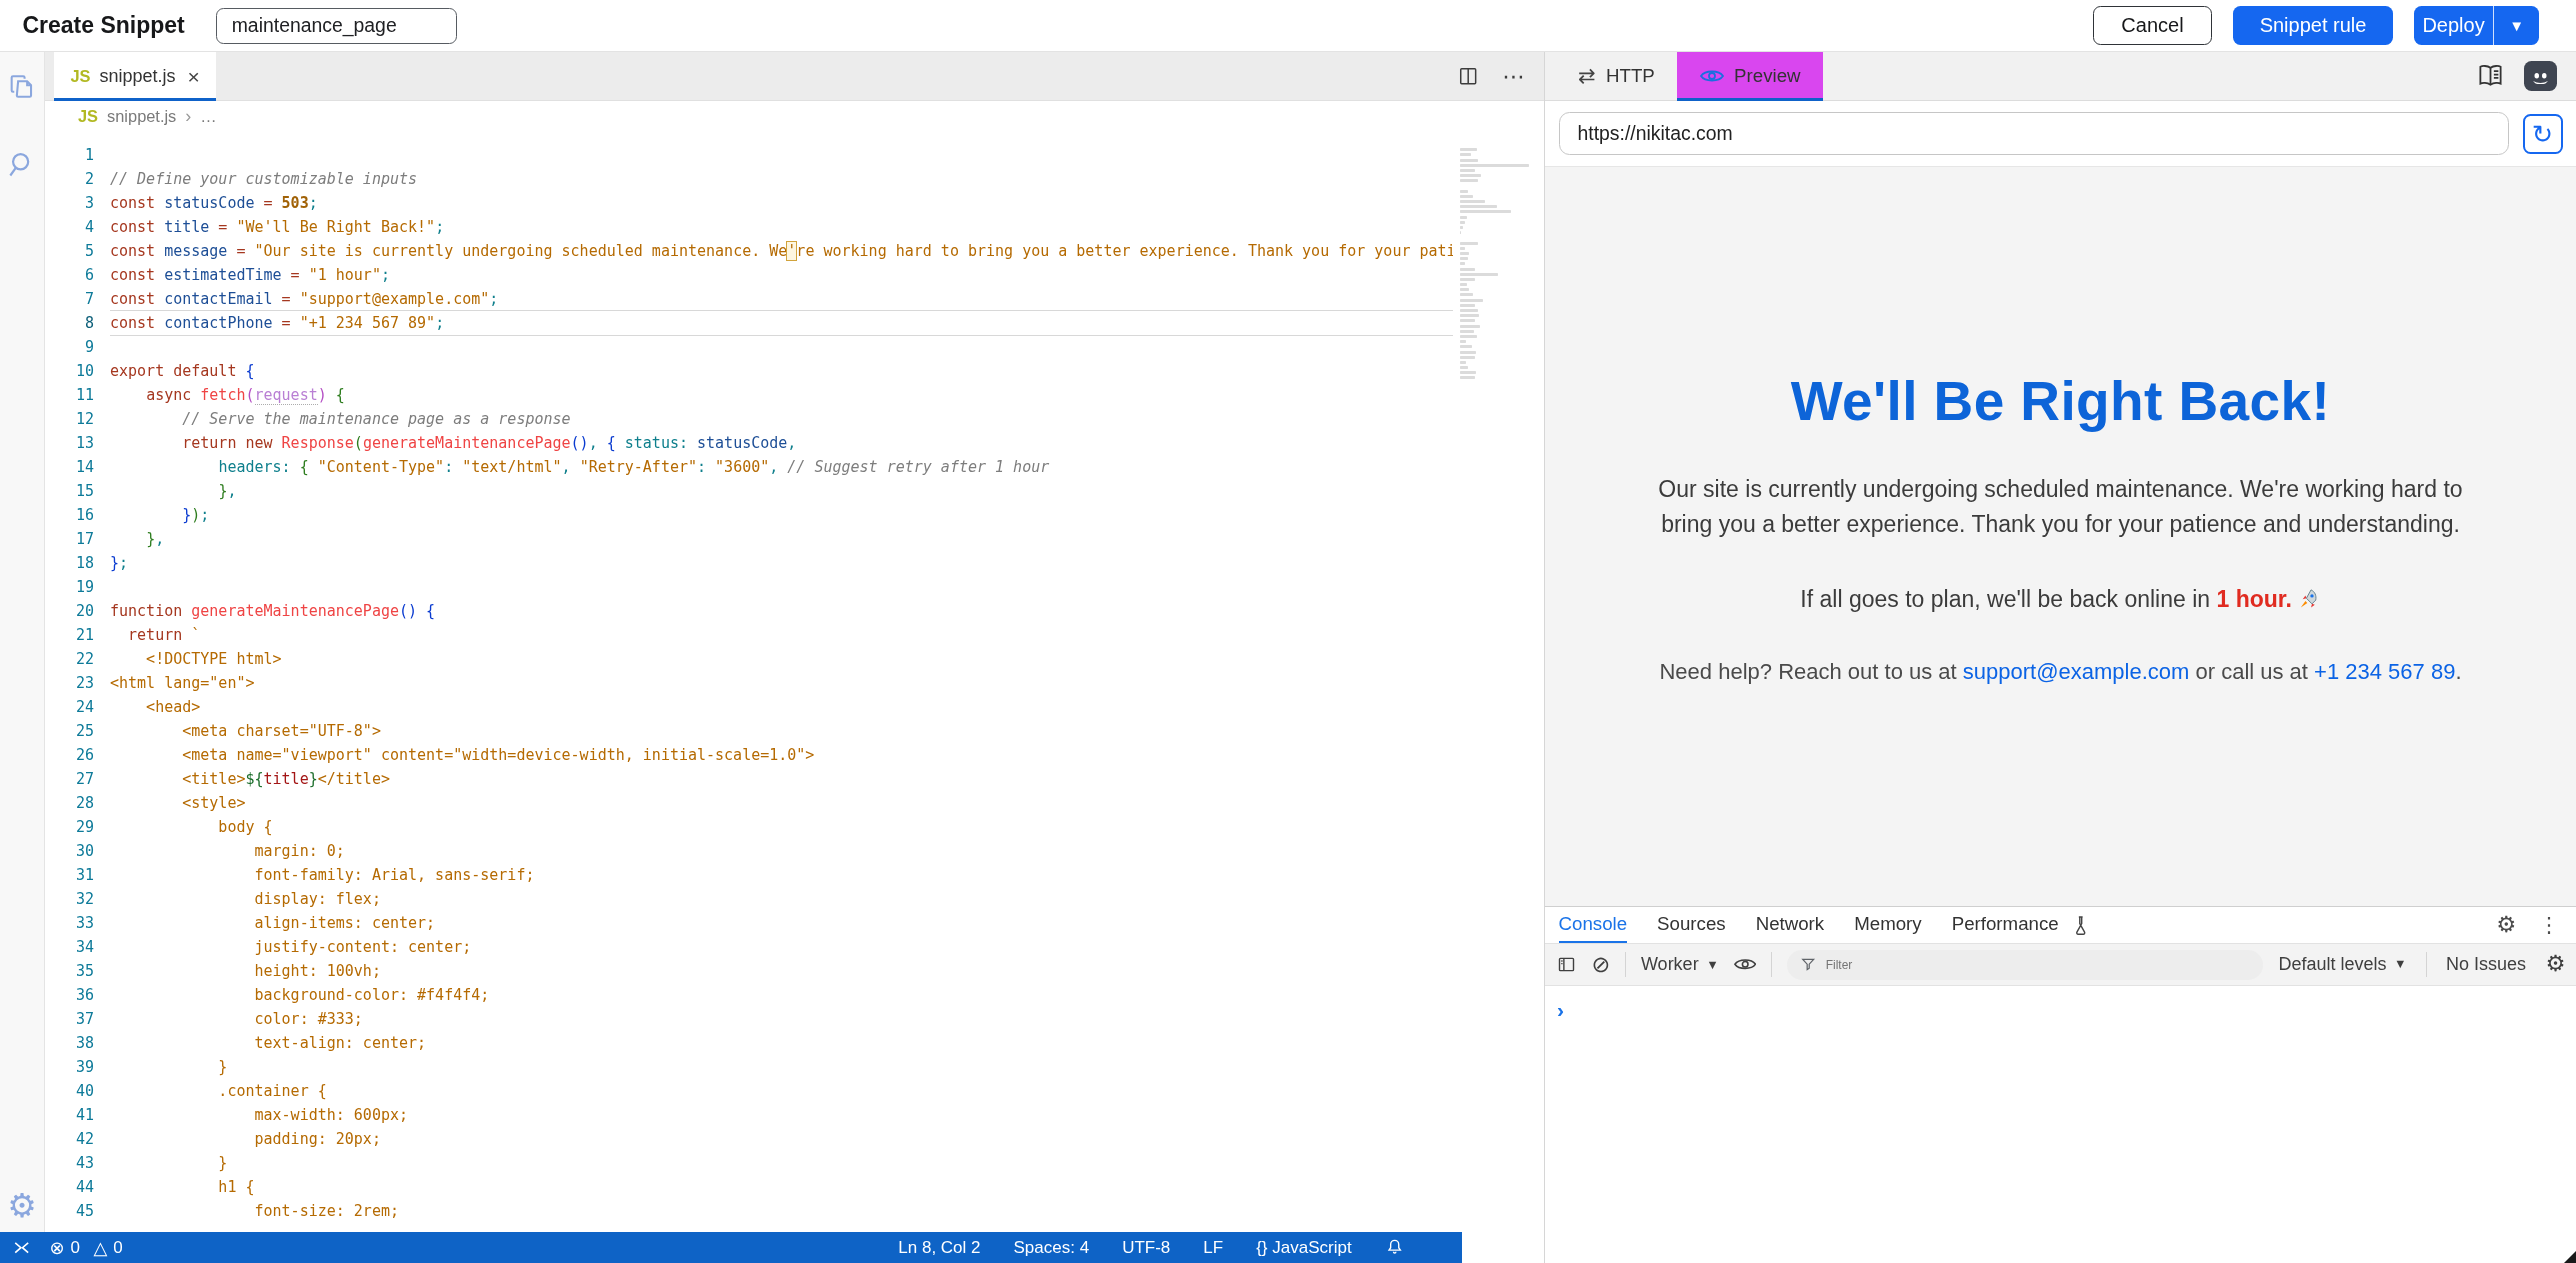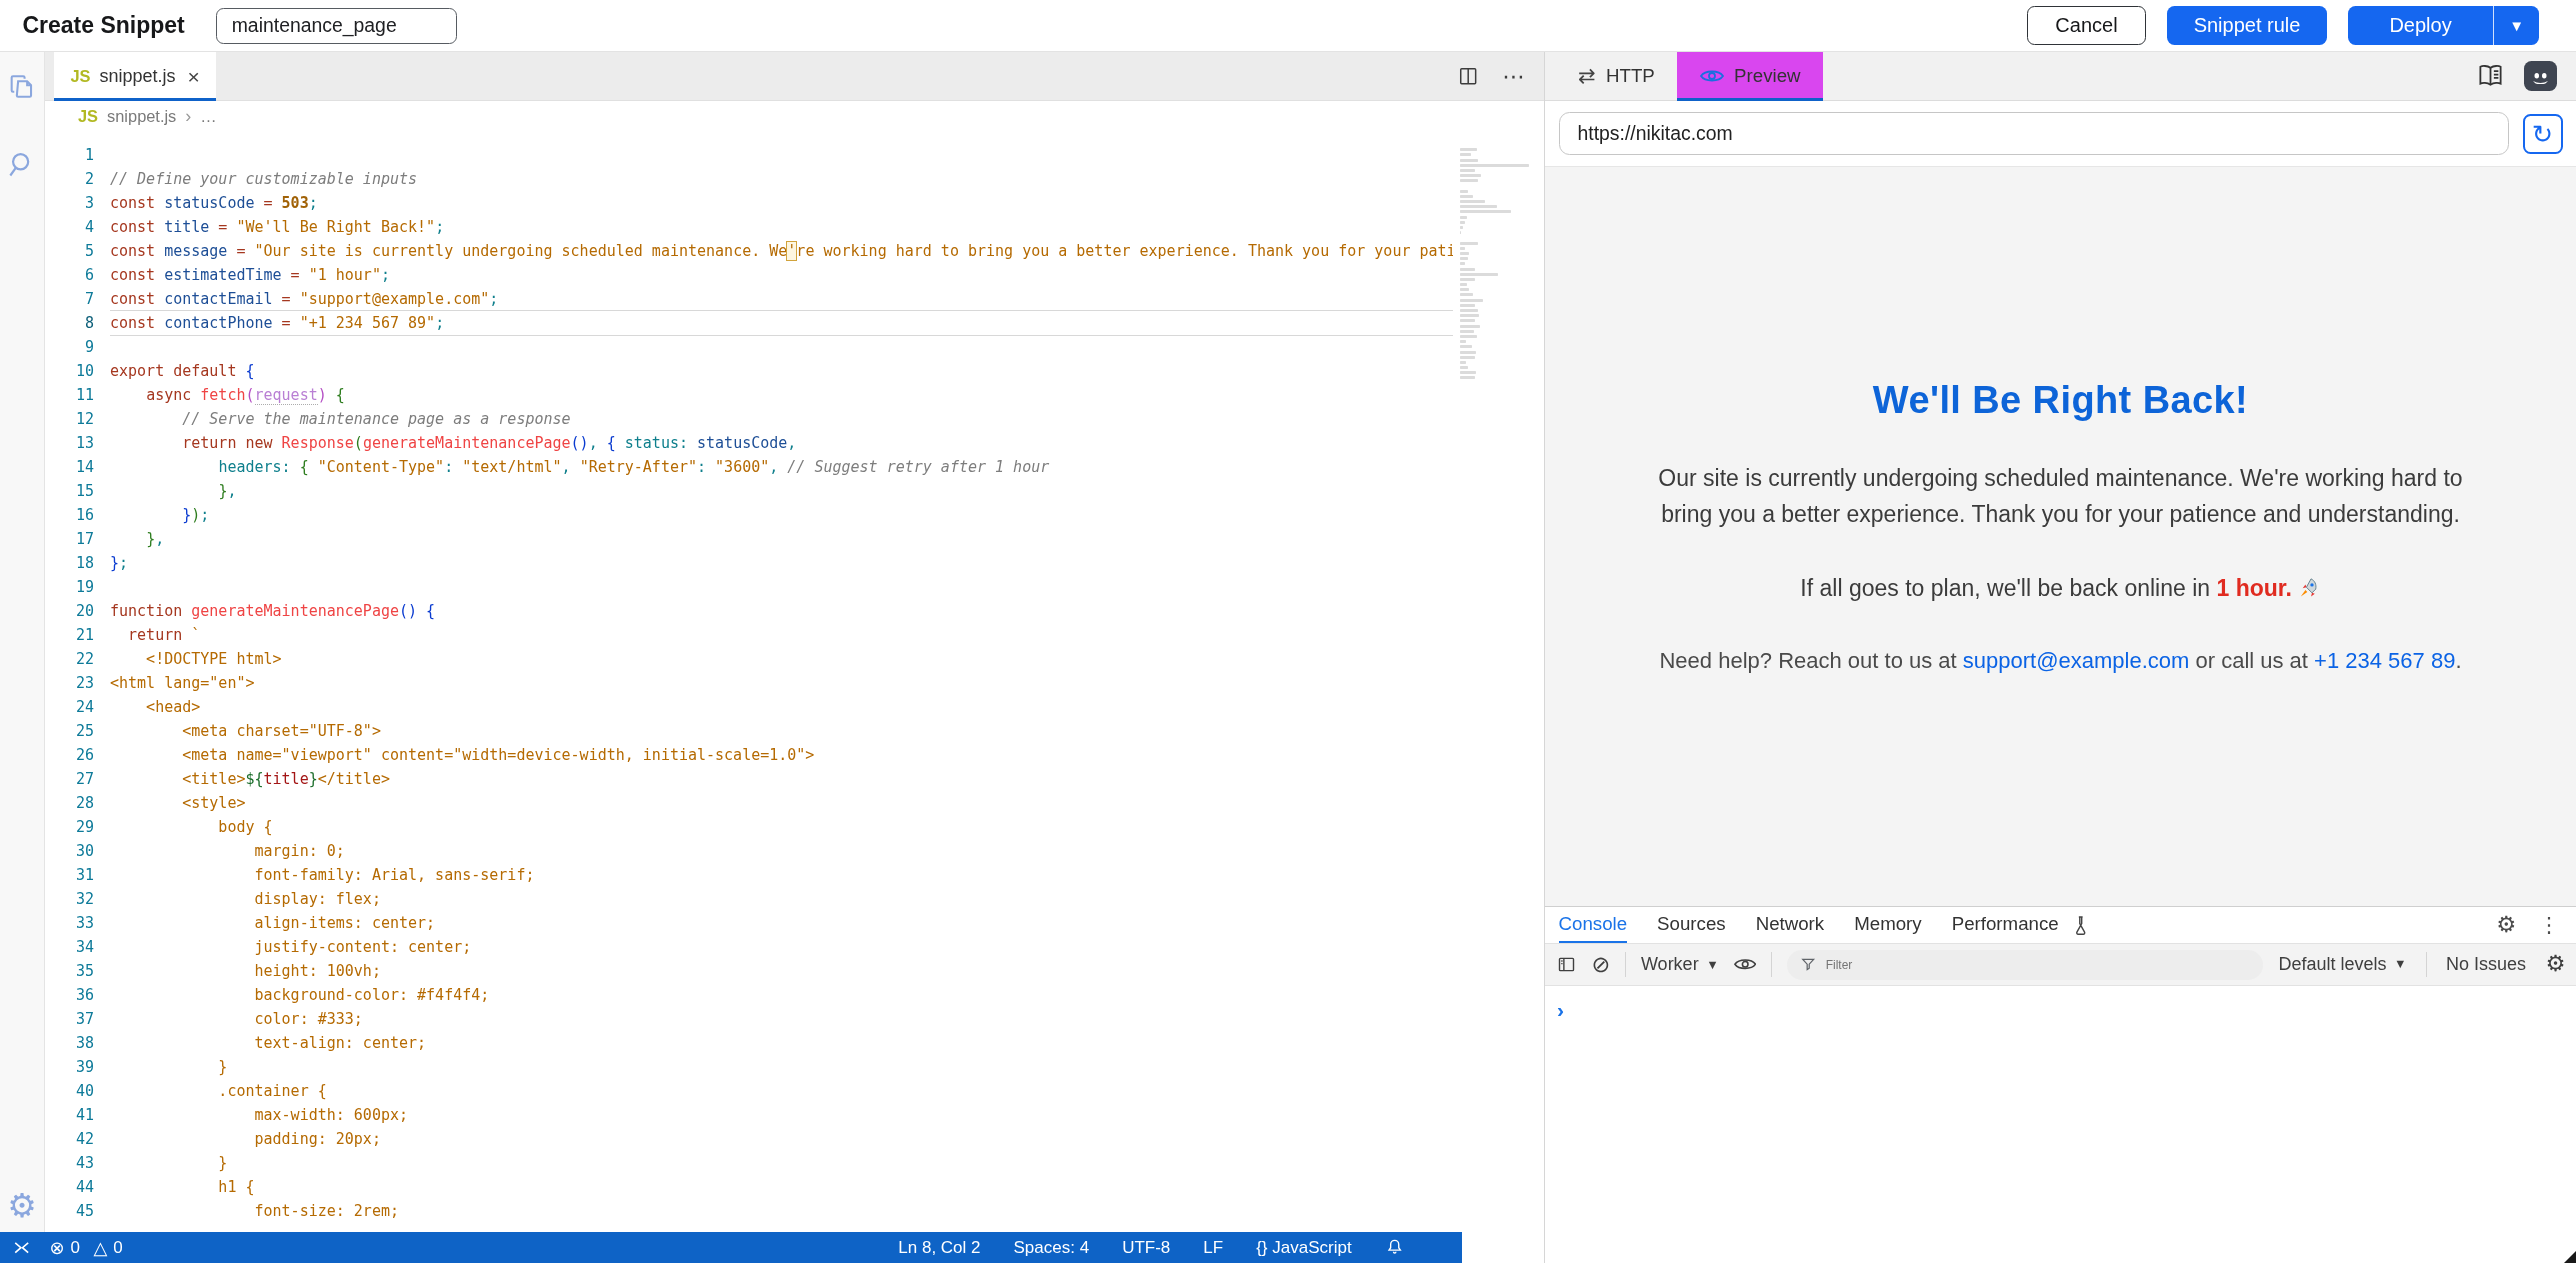--- a/index.html
+++ b/index.html
@@ -12,21 +12,21 @@
   .app-title { margin-left:22.4px; font-size:23px; font-weight:bold; color:#17181a; }
   .name-input { margin-left:31px; width:241px; height:36px; border:1.9px solid #565b61; border-radius:7.5px;
                 font-size:19.4px; color:#202124; padding:0 15px; outline:none; background:#fff;
                 font-family:"Liberation Sans",sans-serif; }
   .header-actions { margin-left:auto; margin-right:37px; display:flex; gap:21px; align-items:center; }
   .btn { height:39px; border-radius:7.5px; font-size:20px; display:flex; align-items:center; cursor:pointer; }
   .btn-cancel { padding:0 27px; background:#fff; border:1.9px solid #2f3338; color:#17181a; }
   .btn-blue { background:#1567f0; color:#fff; border:none; }
   .btn-rule { padding:0 27px; }
   .btn-deploy { padding:0; overflow:hidden; }
-  .deploy-label { padding:0 41px; display:flex; align-items:center; height:100%; }
+  .deploy-label { padding:0 8px; display:flex; align-items:center; height:100%; }
   .deploy-sep { width:1.5px; height:100%; background:rgba(255,255,255,.8); }
   .deploy-caret { padding:0 15px; display:flex; align-items:center; height:100%; font-size:15px; }
 
   
   .left-pane { position:absolute; top:52px; left:0; width:1544px; bottom:0; background:#fff; }
   .activity-bar { position:absolute; left:0; top:0; width:45px; bottom:31px; background:#f8f8f8;
                   border-right:0.7px solid #e4e4e4; }
   .ab-icon { position:absolute; left:50%; transform:translateX(-50%); color:#8ba7de; }
   .ab-files { top:19.4px; } .ab-search { top:96px; } .ab-gear { bottom:10.5px; font-size:33px; line-height:1; }
 
@@ -91,21 +91,21 @@
   .url-row { height:66px; display:flex; align-items:center; padding:0 13.5px; gap:13.5px; background:#fff;
              border-bottom:0.7px solid #e6e6e6; }
   .url-input { flex:1; height:43px; border:1.5px solid #c6c6c6; border-radius:10.5px; font-size:19.4px; color:#222;
                padding:0 18px; outline:none; font-family:"Liberation Sans",sans-serif; }
   .refresh-btn { width:40px; height:40px; border:2.2px solid #1567f0; border-radius:7.5px; background:#fff;
                  color:#1567f0; font-size:25.4px; display:flex; align-items:center; justify-content:center; cursor:pointer; }
 
   .preview-view { position:absolute; top:115px; left:0; right:0; bottom:357px; background:#f4f4f4;
                   display:flex; align-items:center; justify-content:center; }
   .maint { max-width:882px; text-align:center; padding:0 30px; margin-top:-19.4px; }
-  .maint h1 { font-size:38px; color:#0d64d8; margin-bottom:39px; letter-spacing:0.4px; }
+  .maint h1 { font-size:55px; color:#0d64d8; margin-bottom:39px; letter-spacing:0.4px; }
   .maint .msg { font-size:23px; color:#3b3b3b; line-height:1.55; margin-bottom:43px; }
   .maint .eta { font-size:23px; color:#3b3b3b; margin-bottom:46px; }
   .eta-red { color:#e02b20; font-weight:bold; }
   .maint .help { font-size:22px; color:#4a4a4a; }
   .maint a { color:#0b63e5; text-decoration:none; }
 
   .devtools { position:absolute; left:0; right:0; bottom:0; height:357px; background:#fff; border-top:0.7px solid #cfcfcf; }
   .dt-tabs { height:36px; display:flex; align-items:stretch; padding-left:13.5px; gap:30px; font-size:18.7px; color:#333; }
   .dt-tab { display:flex; align-items:center; cursor:pointer; border-bottom:2.2px solid transparent; }
   .dt-tab.active { color:#1a73e8; border-bottom-color:#1a73e8; }

